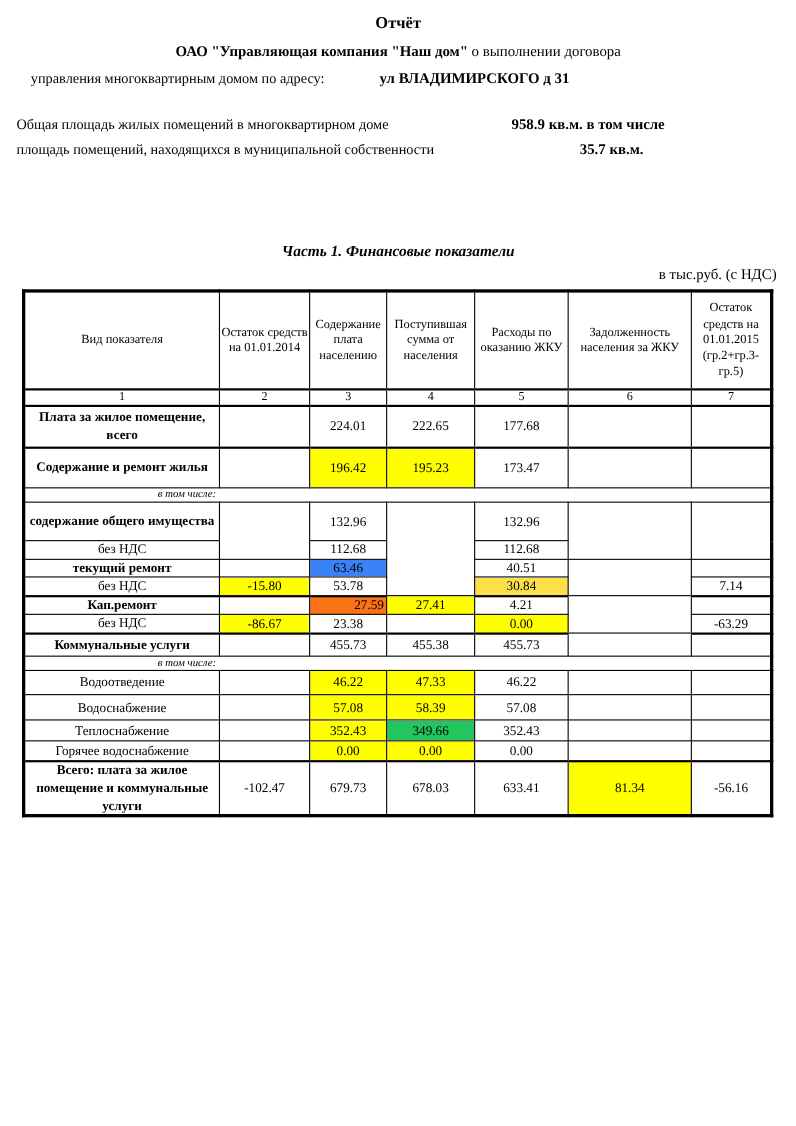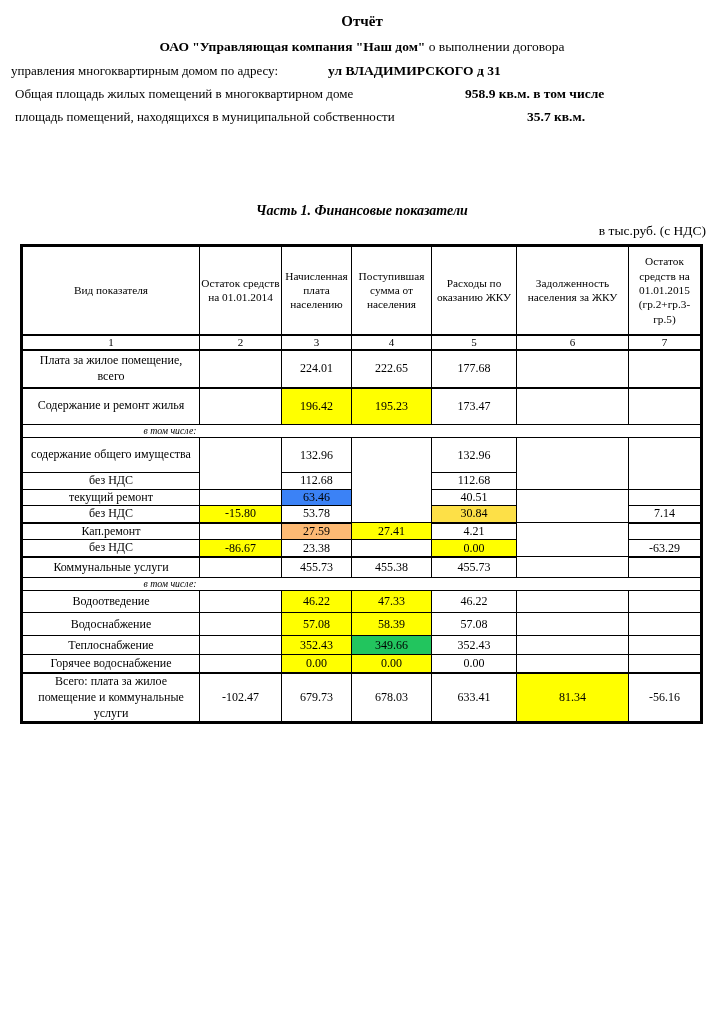--- a/index.html
+++ b/index.html
@@ -3,21 +3,21 @@
 <meta charset="utf-8">
 <style>
   html,body { margin:0; padding:0; }
   body {
     width:724px; height:1024px; background:#ffffff; color:#000;
     font-family:"Liberation Serif", serif; overflow:hidden;
   }
   .b { font-weight:bold; }
   .t1 { padding-top:13px; font-size:15px; font-weight:bold; text-align:center; margin-bottom:9px; }
   .t2 { text-align:center; font-size:13.5px; margin-bottom:8px; }
-  .t3 { padding-left:11px; font-size:13px; margin-bottom:7px; }
+  .t3 { padding-left:28px; font-size:13px; margin-bottom:26px; }
   .t3 .v { margin-left:50px; font-size:13.5px; }
   .t4 { text-align:center; font-size:13.5px; margin-bottom:7px; }
   .t5, .t6 { padding-left:15px; font-size:13px; margin-bottom:7px; }
   .t5 .lbl { display:inline-block; width:450px; }
   .t6 .lbl { display:inline-block; width:512px; }
   .t5 .v, .t6 .v { font-size:13.5px; }
   .sec-title { margin-top:78px; text-align:center; font-weight:bold; font-style:italic; font-size:14px; }
   .units { width:688px; margin-left:18px; text-align:right; font-size:13.5px; margin-top:4px; }
 
   table.fin {
@@ -25,21 +25,21 @@
     margin:5px 0 0 20px; border:3px solid #000;
   }
   table.fin td {
     border:1px solid #000; border-left-width:1.5px; border-right-width:1.5px;
     padding:0 2px; text-align:center; vertical-align:middle;
     font-size:12px; overflow:hidden; word-wrap:break-word;
   }
   tr.hdr td { font-size:11.3px; line-height:1.28; padding:2px 1px; }
   tr.nums td { font-size:11px; line-height:1; border-top:2.5px solid #000; border-bottom:2.5px solid #000; }
   td.lab {
-    text-align:left; font-weight:normal; font-size:12.3px; line-height:1.3;
+    text-align:left; font-weight:bold; font-size:12.3px; line-height:1.3;
     border-top:none; border-bottom:none; padding:1px 3px;
   }
   td.labr { text-align:right; }
   td.plain { font-weight:normal; }
   tr.thickb td { border-bottom:2.5px solid #000; }
   td.gb { border-bottom:1px solid #909090; }
   tr.sub td {
     border-left:none; border-right:none; border-bottom:none; border-top:1px solid #000;
     font-style:italic; font-size:9.8px; font-weight:normal; padding:0 3px 1px;
   }
@@ -72,21 +72,21 @@
         <col style="width:70px">
       <col style="width:80px">
         <col style="width:85px">
         <col style="width:112px">
         <col style="width:73px">
     </colgroup>
     <tbody>
       <tr class="hdr" style="height:89px">
         <td>Вид показателя</td>
         <td>Остаток средств на 01.01.2014</td>
-        <td>Начисленная плата населению</td>
+        <td>Содержание плата населению</td>
         <td>Поступившая сумма от населения</td>
         <td>Расходы по оказанию ЖКУ</td>
         <td>Задолженность населения за ЖКУ</td>
         <td>Остаток средств на 01.01.2015 (гр.2+гр.3-гр.5)</td>
       </tr>
       <tr class="nums" style="height:15px">
         <td>1</td>
         <td>2</td>
         <td>3</td>
         <td>4</td>
@@ -149,21 +149,21 @@
         <td class="lab labr plain">без НДС</td>
         <td class="yellow" style="background: rgb(255, 255, 0);">-15.80</td>
         <td>53.78</td>
         <td class="yellow" style="background: #fde047;">30.84</td>
         <td>7.14</td>
       </tr>
 
       <tr style="height:16px">
         <td class="lab">Кап.ремонт</td>
         <td></td>
-        <td class="yellow" style="background: #fdba74;">27.59</td>
+        <td class="yellow" style="background: #f97316; text-align: right;">27.59</td>
         <td class="yellow" style="background: rgb(255, 255, 0);">27.41</td>
         <td class="gb">4.21</td>
         <td rowspan="2"></td>
         <td class="gb"></td>
       </tr>
 
       <tr class="thickb" style="height:16px">
         <td class="lab labr plain">без НДС</td>
         <td class="yellow" style="background: rgb(255, 255, 0);">-86.67</td>
         <td>23.38</td>

